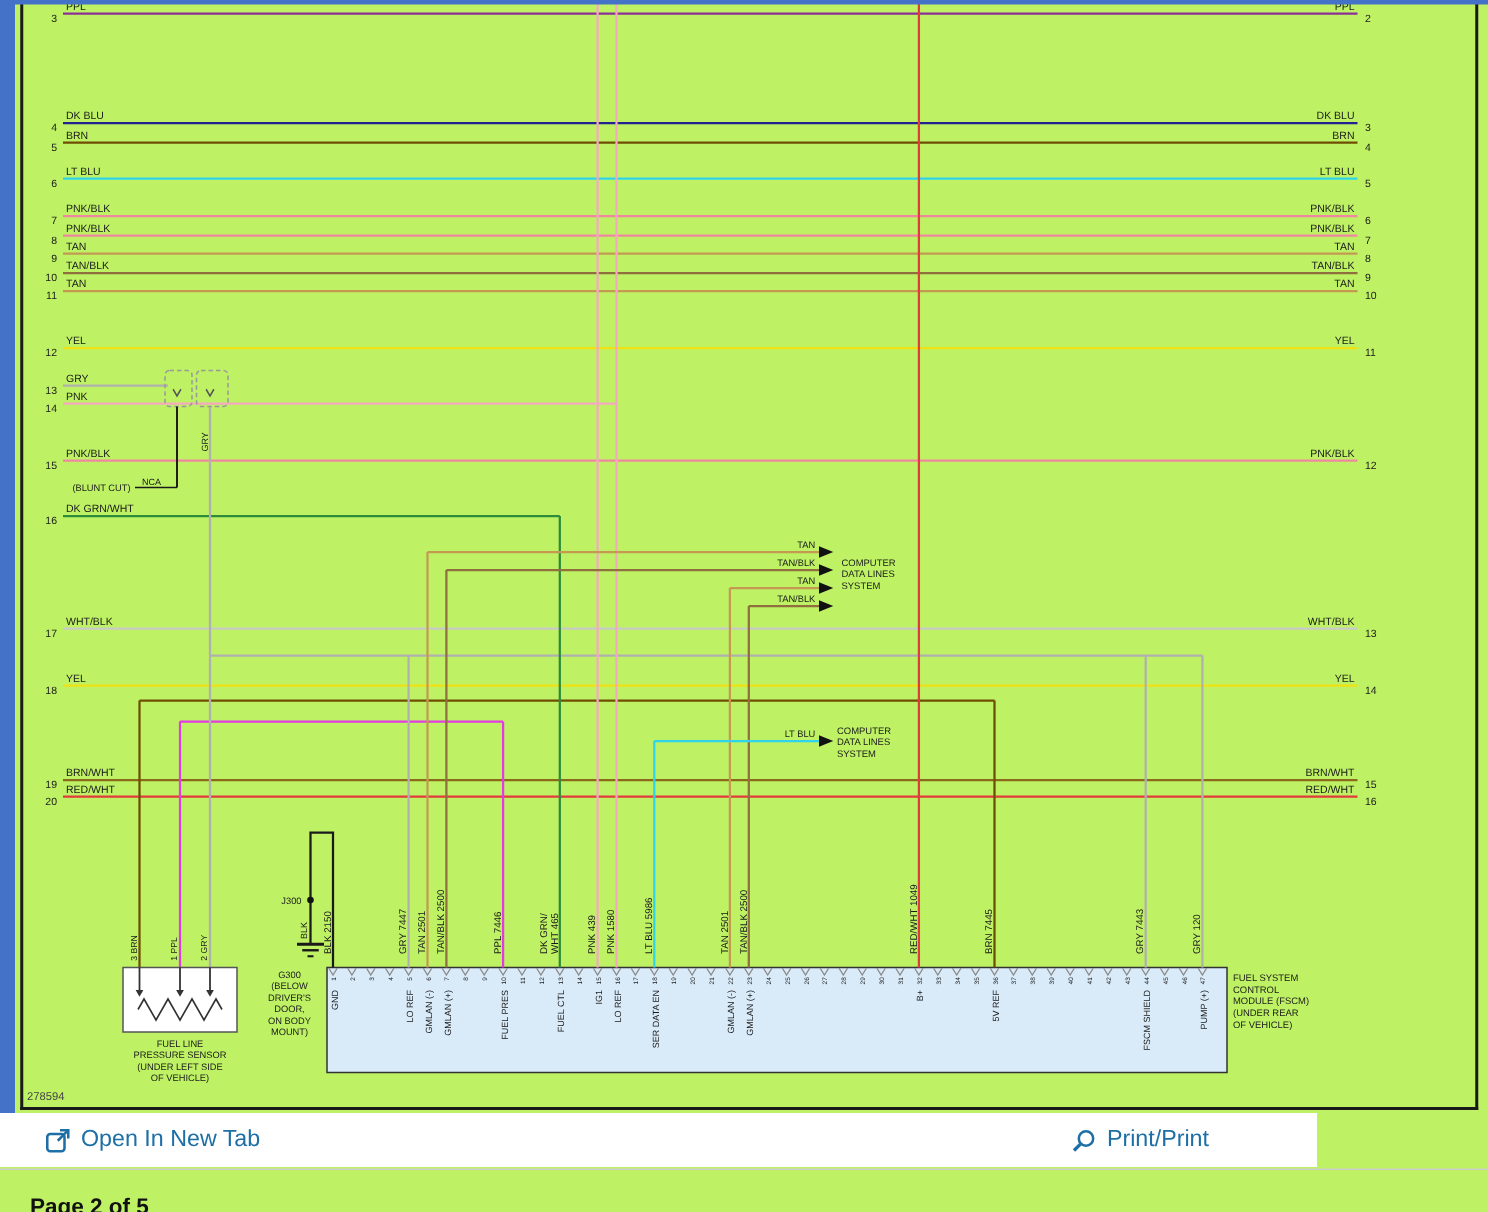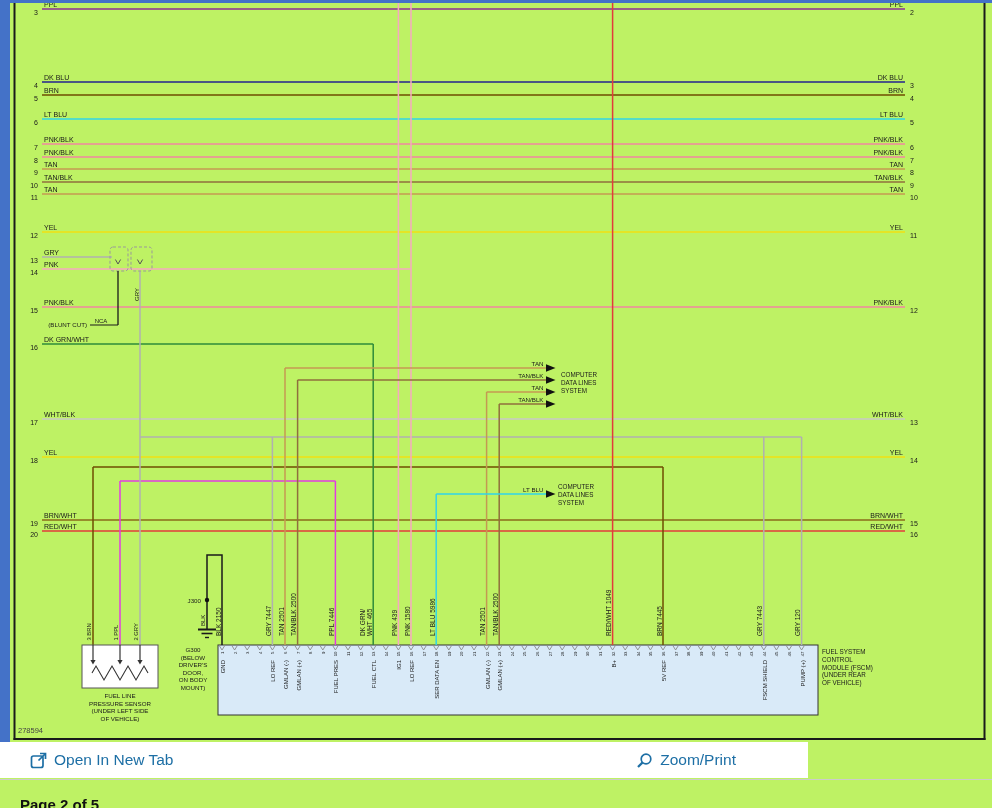--- a/index.html
+++ b/index.html
@@ -2,21 +2,21 @@
 <html style="--link-color: #1D6FA5;"><head>
 <meta charset="utf-8">
 <style>
   *{margin:0;padding:0;box-sizing:border-box}
   html,body{width:992px;height:808px;overflow:hidden;background:#fff;font-family:"Liberation Sans",sans-serif}
   #root{position:relative;width:992px;height:808px;background:#bef264}
   #diagram-svg{position:absolute;left:0;top:0;z-index:1}
   #diagram-svg text{font-family:"Liberation Sans",sans-serif}
   #left-strip{position:absolute;left:0;top:0;width:10px;height:742px;z-index:2}
   #top-strip{position:absolute;left:10px;top:0;width:982px;height:3px;z-index:2}
-  .footer{position:absolute;left:0;top:742px;width:808px;height:36px;display:flex;align-items:center;
+  .footer{position:absolute;left:0;top:742px;width:878px;height:36px;display:flex;align-items:center;
           justify-content:space-between;padding:0 72px 0 30px;background:#fff;z-index:3}
   .flink{display:flex;align-items:center;gap:7px;color:var(--link-color,#1D6FA5);font-size:15.5px;
          text-decoration:none;cursor:pointer}
   .flink .icon{flex:0 0 auto}
   .divider{position:absolute;left:0;top:779px;width:992px;height:1px;background:#ccc;z-index:3}
   .page-label{position:absolute;left:20px;top:796px;font-size:15px;font-weight:bold;color:#111;z-index:3}
 </style>
 </head>
 <body>
 
@@ -330,18 +330,18 @@
         <path d="M10 1.5h5.5V7"></path>
         <path d="M15.2 1.8L8.5 8.5"></path>
       </svg>
       <span>Open In New Tab</span>
     </a>
     <a class="flink">
       <svg class="icon" width="17" height="17" viewBox="0 0 17 17" fill="none" stroke="currentColor" stroke-width="1.7">
         <circle cx="10" cy="7" r="4.8"></circle>
         <path d="M6.6 10.4L2 15" stroke-width="2.2"></path>
       </svg>
-      <span>Zoom/Print</span>
+      <span>Print/Print</span>
     </a>
   </div>
   <div class="divider"></div>
   <div class="page-label">Page 2 of 5</div>
 </div>
 
 </body></html>

